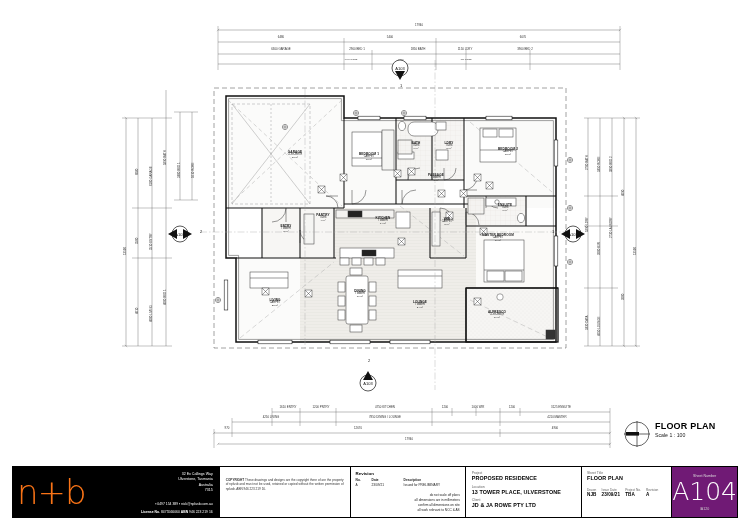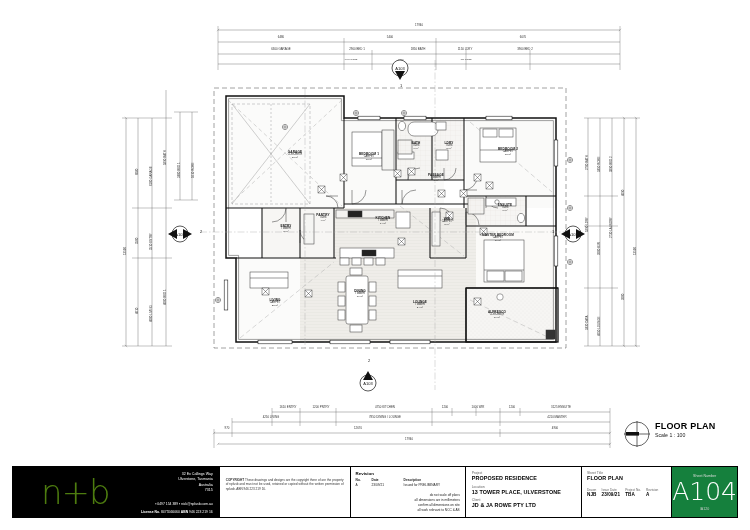--- a/index.html
+++ b/index.html
@@ -44,22 +44,22 @@
     background: #fff;
   }
   .tb-cell { position: relative; border-right: 1px solid #000; }
   .tb-cell:last-child { border-right: none; }
 
   #tb-logo {
     width: 240px; background: #000; color: #fff;
     display: flex; align-items: center;
   }
   .logo-mark {
-    font-size: 34px; font-weight: 300; color: #4d7c0f;
-    padding-left: 28px; letter-spacing: -1px;
+    font-size: 34px; font-weight: 300; color: #f97316;
+    padding-left: 4px; letter-spacing: -1px;
     font-family: "DejaVu Sans", sans-serif;
   }
   .logo-addr {
     position: absolute; right: 6px; top: 5px;
     text-align: right; font-size: 3.6px; color: #fff; line-height: 1.5;
   }
   .logo-contact {
     position: absolute; right: 6px; bottom: 10px;
     text-align: right; font-size: 3.4px; color: #fff; line-height: 1.6;
   }
@@ -89,21 +89,21 @@
   .fld { margin-bottom: 3.5px; }
   .fld-lb { font-size: 3.4px; color: #666; }
   .fld-v  { font-size: 5.4px; font-weight: bold; color: #000; letter-spacing: .1px; }
 
   #tb-sheet { width: 103px; padding: 4px 5px; }
   .sheet-grid { display: flex; gap: 5px; margin-top: 7px; }
   .sheet-col .fld-lb { font-size: 3.2px; }
   .sheet-col .fld-v { font-size: 4.6px; }
 
   #tb-num {
-    flex: 1; background: #15803d; color: #fff;
+    flex: 1; background: #701a75; color: #fff;
     display: flex; flex-direction: column;
     align-items: center; justify-content: center;
   }
   .num-hd { font-size: 3.6px; color: #ddd; margin-bottom: 1px; }
   .num-big { font-size: 25px; font-weight: 300; letter-spacing: 0px;
              font-family: "DejaVu Sans", sans-serif; line-height: 1; }
   .num-sub { font-size: 3.6px; color: #ccc; margin-top: 3px; }
 
   
   #plantitle { position: absolute; left: 655px; top: 421px; }

